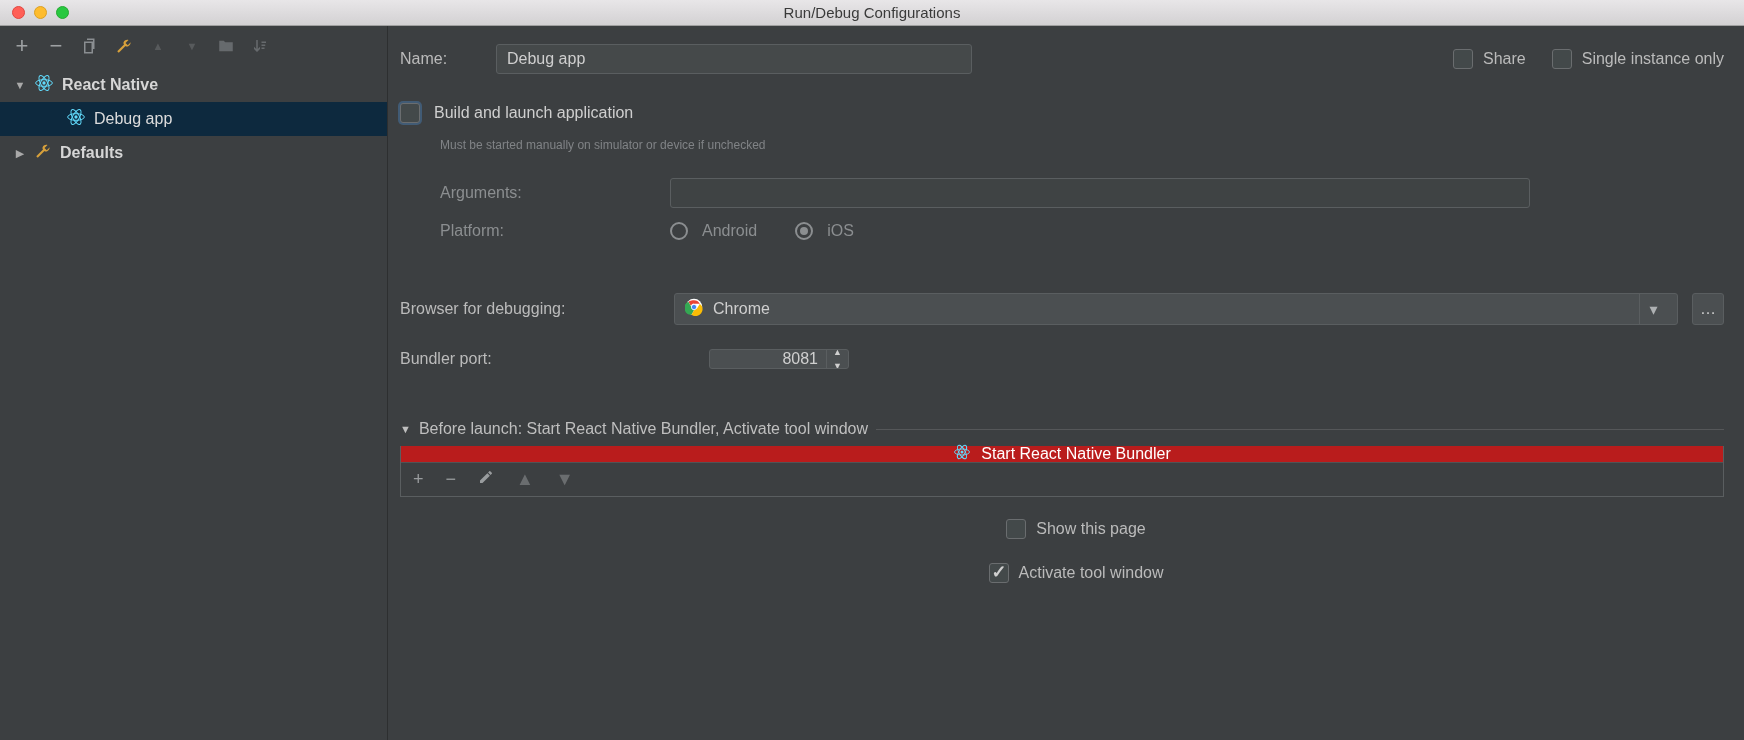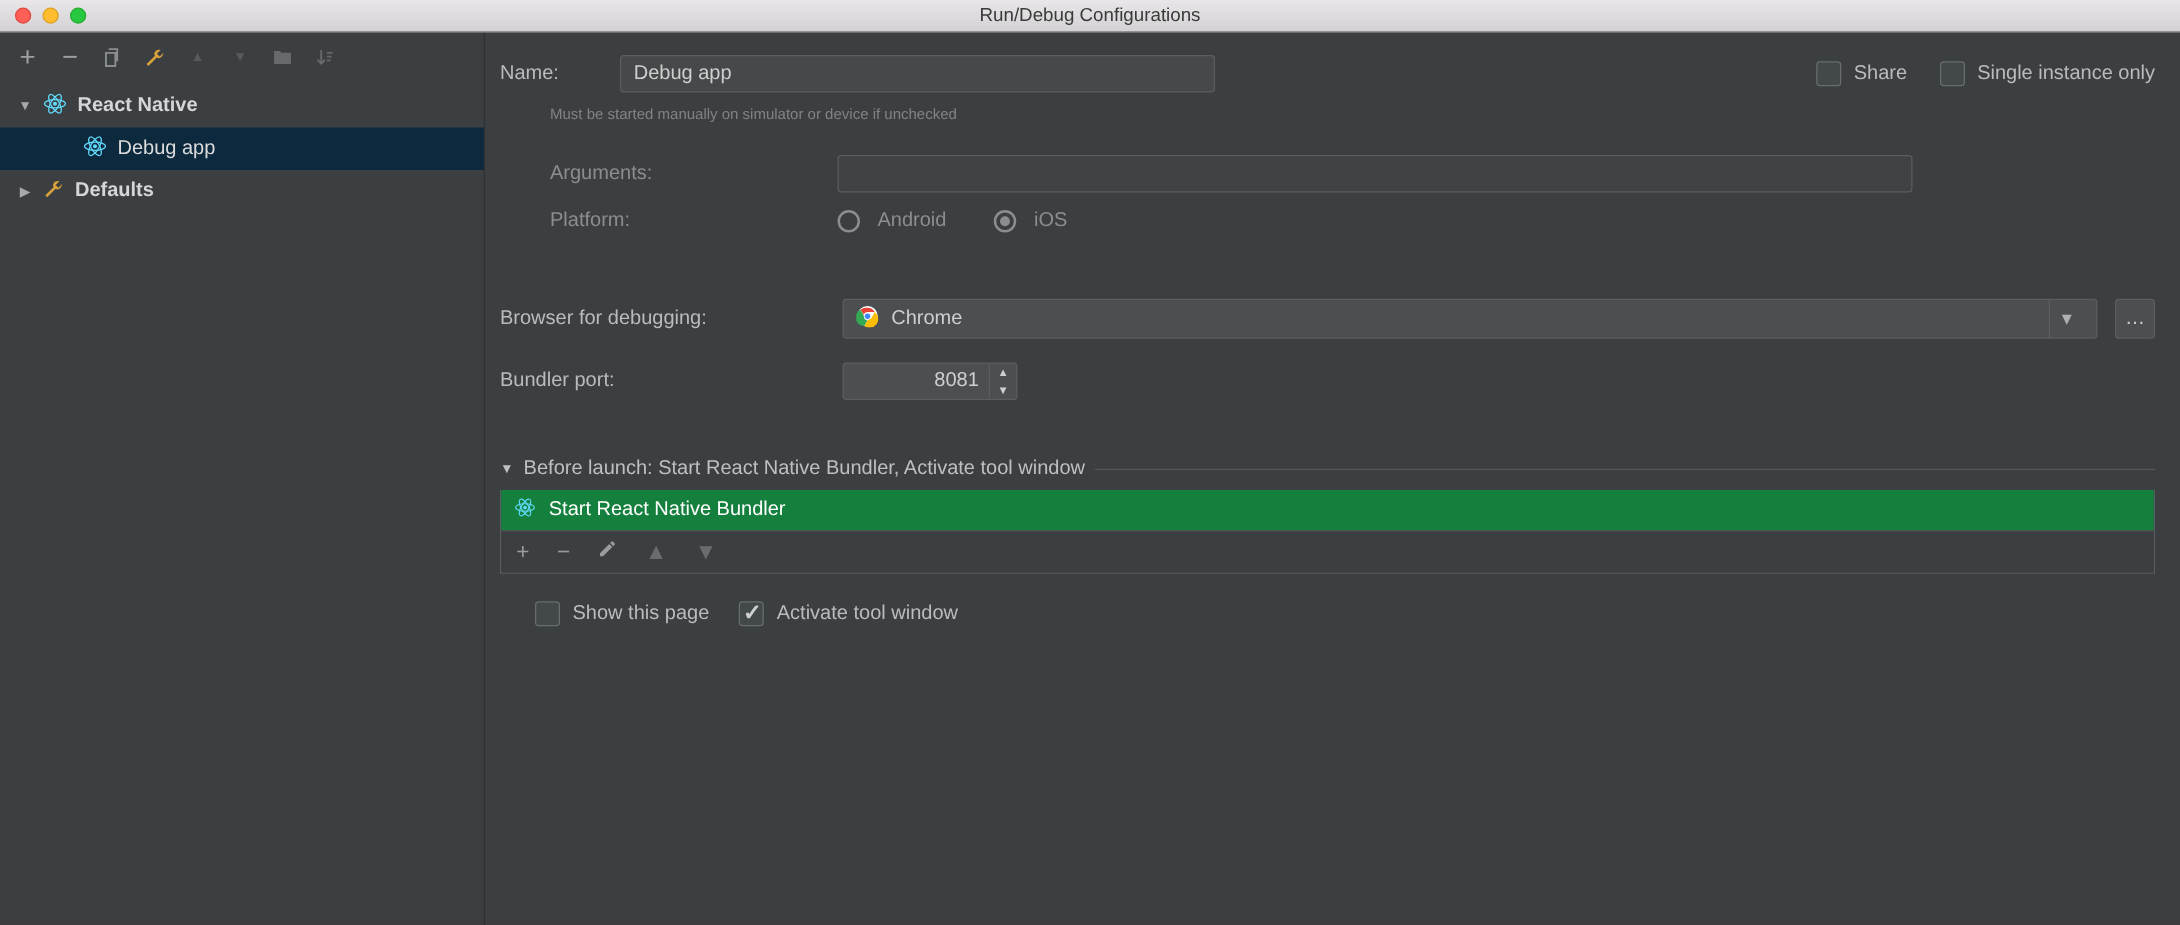--- a/index.html
+++ b/index.html
@@ -102,42 +102,42 @@
     border-radius:3px; padding:0 10px; color:#cfcfcf; flex:1;
   }
   .select .sel-arrow { margin-left:auto; width:28px; text-align:center;
     border-left:1px solid #5a5e60; height:100%; display:flex; align-items:center; justify-content:center; color:#aeb1b3;}
   .more-btn {
     width:32px; height:32px; background:#4b4f51; border:1px solid #5a5e60;
     border-radius:3px; color:#cfcfcf; display:flex; align-items:center; justify-content:center;
   }
   .spin {
     display:flex; align-items:center;
-    height:30px; width:140px; background:#4b4f51; border:1px solid #5a5e60;
-    border-radius:3px; overflow:hidden;
+    height:20px; width:140px; background:#4b4f51; border:1px solid #5a5e60;
+    border-radius:3px; overflow:hidden;margin-left:35px;
   }
   .spin-val { flex:1; text-align:right; padding:0 8px; color:#cfcfcf; }
   .spin-btns { width:22px; display:flex; flex-direction:column; border-left:1px solid #5a5e60;}
   .spin-btns span { font-size:9px; text-align:center; color:#cfcfcf; height:14px; line-height:14px;}
   .section-head { display:flex; align-items:center; gap:8px; margin-top:36px; color:#bfbfbf; }
   .section-head .line { flex:1; height:1px; background:#555759; }
   .list {
     border:1px solid #5a5e60; border-top:none; margin-top:2px;
   }
   .list-row {
-    height:32px; display:flex; align-items:center; gap:10px;
-    padding:0 10px; background:#15803d; color:#ffffff;
+    height:16px; display:flex; align-items:center; gap:10px;
+    padding:0 10px; background:#b91c1c; color:#ffffff;justify-content:center;
   }
   .list-toolbar {
     height:34px; display:flex; align-items:center; gap:22px;
     padding:0 12px; background:#3c3f41; border-top:1px solid #515355;
   }
   .lt-icon { color:#999c9e; font-size:18px; }
   .lt-icon.disabled { opacity:.5; }
-  .bottom-checks { display:flex; align-items:center; gap:24px; margin-top:16px; padding-left:28px; }
+  .bottom-checks { display:flex; align-items:center; gap:24px; margin-top:16px; padding-left:28px;flex-direction:column; }
   svg { fill: currentColor; }
 </style>
 </head>
 <body>
 
 <div class="titlebar">
   <div class="traffic">
     <div class="tl red"></div>
     <div class="tl yel"></div>
     <div class="tl grn"></div>
@@ -226,20 +226,24 @@
           <div class="check"></div>
           <span>Share</span>
         </div>
         <div style="display:flex;align-items:center;gap:10px">
           <div class="check"></div>
           <span>Single instance only</span>
         </div>
       </div>
     </div>
 
+    <div class="row" style="margin-top:10px">
+      <div class="check outlined"></div>
+      <span style="color:#cfcfcf">Build and launch application</span>
+    </div>
     <div class="hint">Must be started manually on simulator or device if unchecked</div>
 
     <div class="indent-block">
       <div class="row" style="margin-top:8px">
         <span class="sub-label">Arguments:</span>
         <input class="text-field" style="max-width: 860px; background: rgb(63, 67, 68);" value="">
       </div>
       <div class="row">
         <span class="sub-label">Platform:</span>
         <span class="radio"></span>

